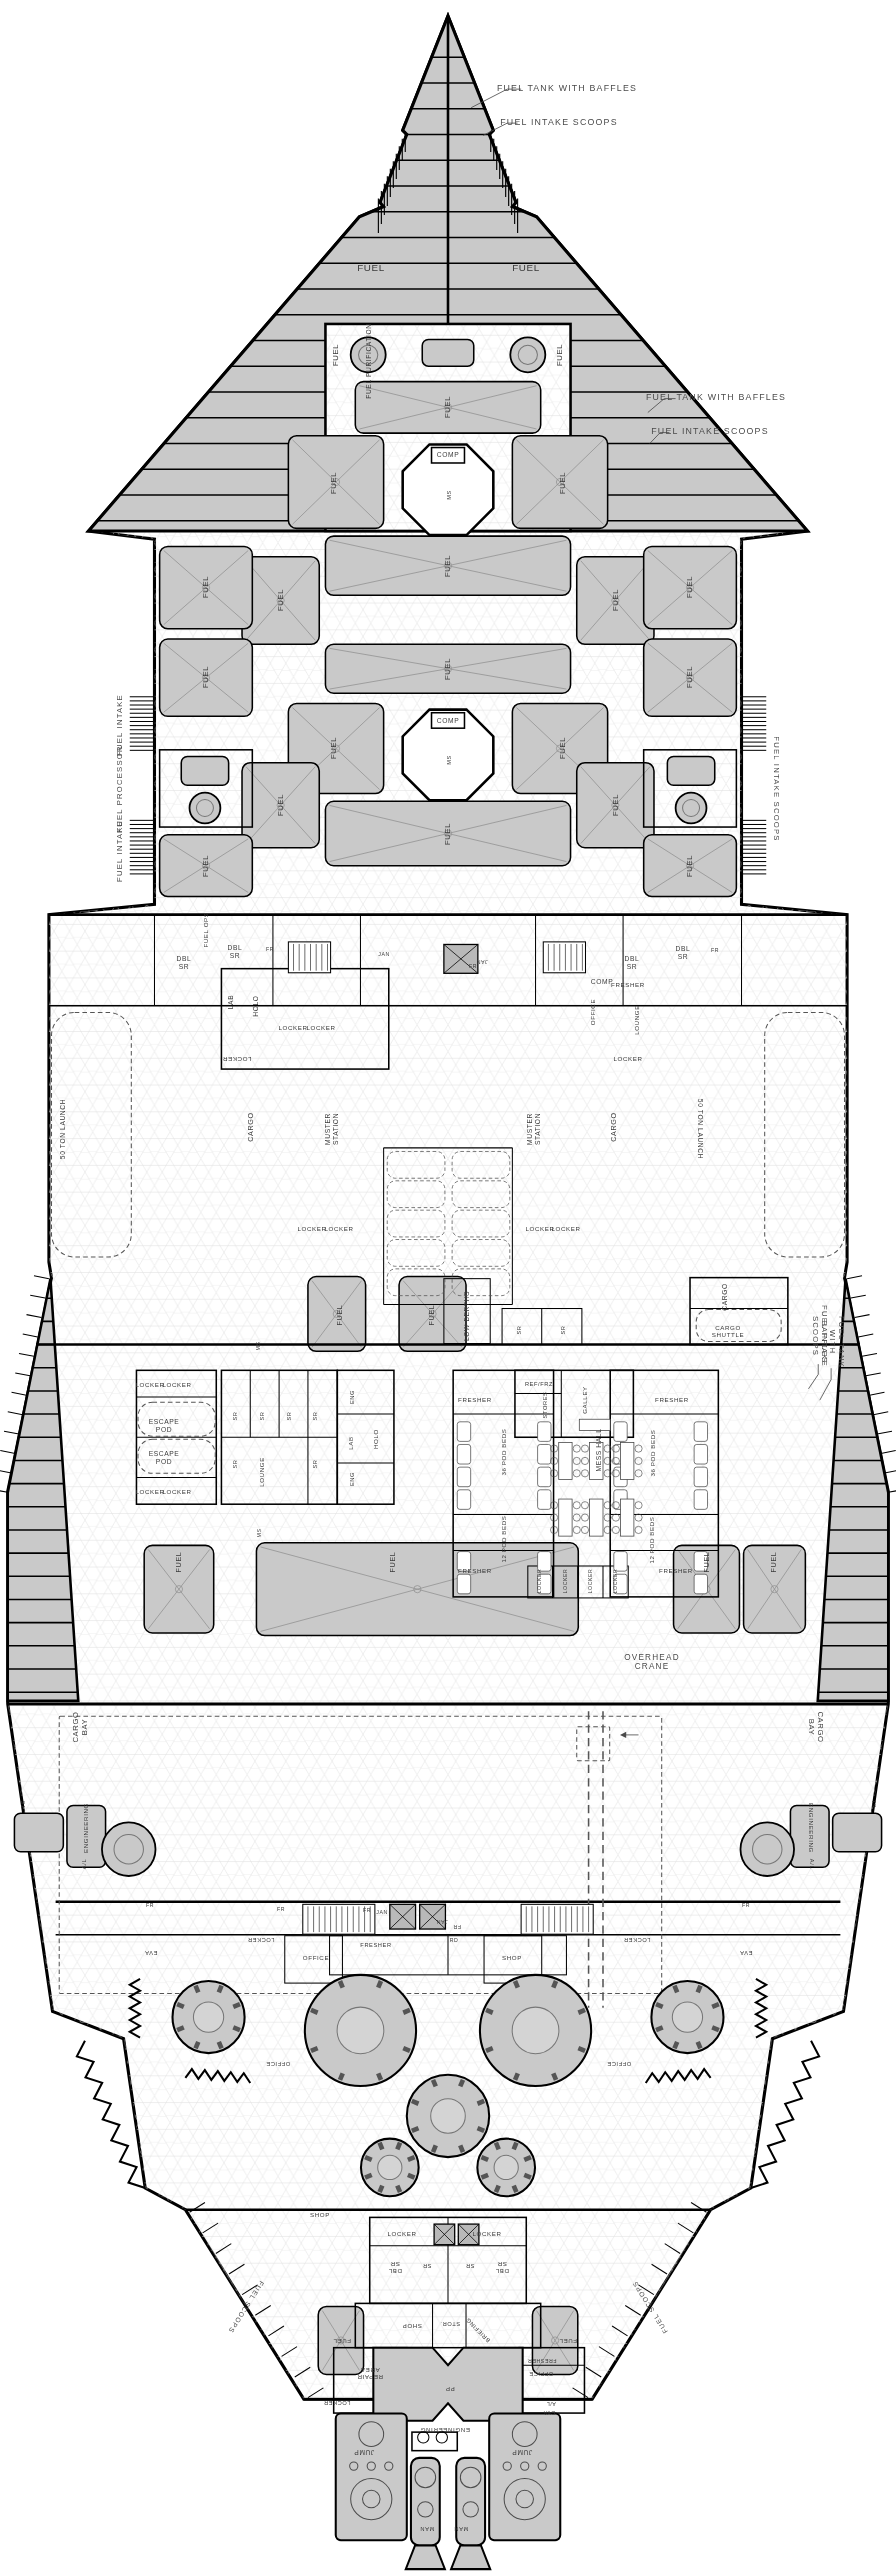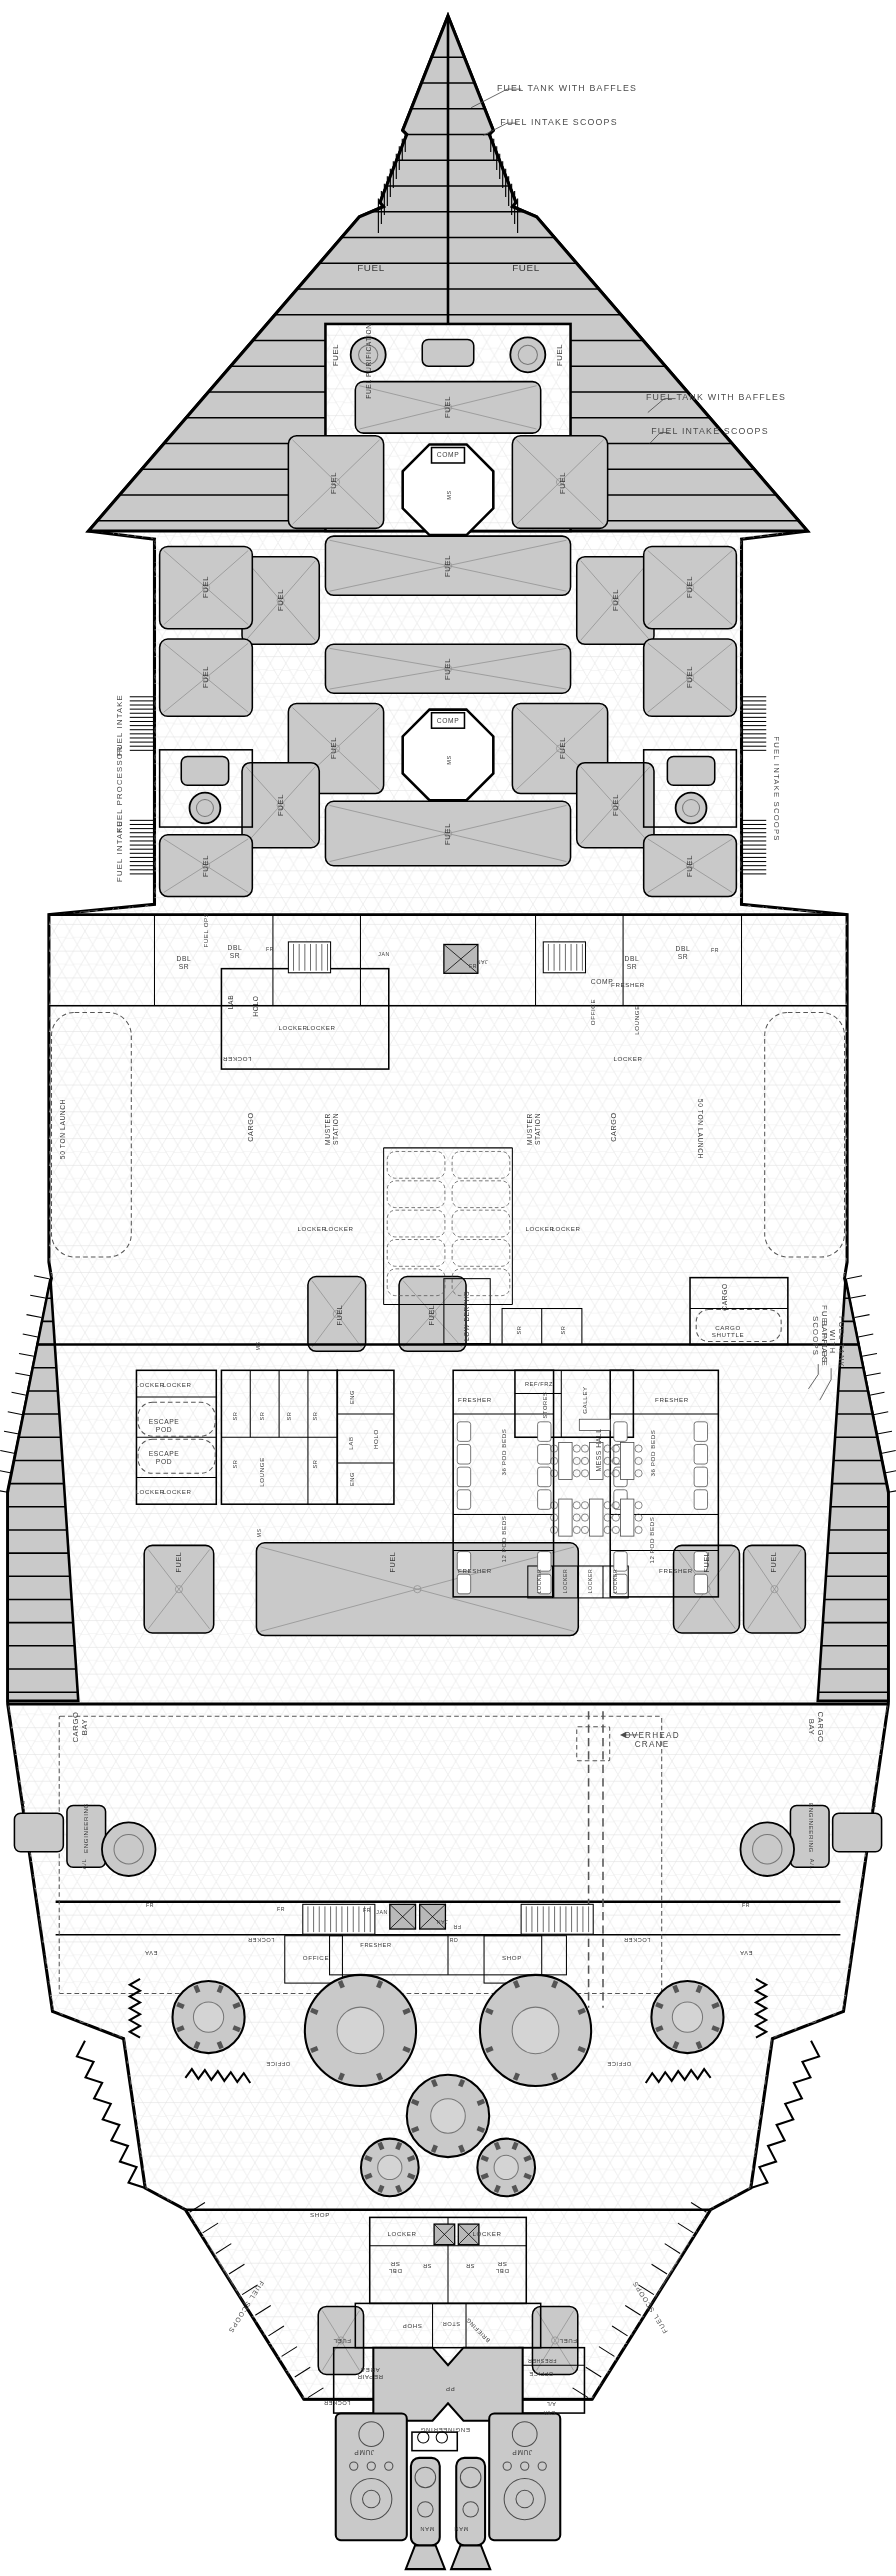--- a/index.html
+++ b/index.html
@@ -880,19 +880,19 @@
       <span class="lbl ann" style="left: 567px; top: 89px; font-size: 8.8px; transform: translate(-50%, -50%) rotate(0deg);">FUEL TANK WITH BAFFLES</span>
       <span class="lbl ann" style="left: 559px; top: 123px; font-size: 8.8px; transform: translate(-50%, -50%) rotate(0deg);">FUEL INTAKE SCOOPS</span>
       <span class="lbl ann" style="left: 716px; top: 398px; font-size: 8.8px; transform: translate(-50%, -50%) rotate(0deg);">FUEL TANK WITH BAFFLES</span>
       <span class="lbl ann" style="left: 710px; top: 432px; font-size: 8.8px; transform: translate(-50%, -50%) rotate(0deg);">FUEL INTAKE SCOOPS</span>
       <span class="lbl ann" style="left: 120px; top: 725px; font-size: 7.7px; transform: translate(-50%, -50%) rotate(-90deg);">FUEL INTAKE</span>
       <span class="lbl ann" style="left: 120px; top: 789px; font-size: 7.7px; transform: translate(-50%, -50%) rotate(-90deg);">FUEL PROCESSOR</span>
       <span class="lbl ann" style="left: 120px; top: 851px; font-size: 7.7px; transform: translate(-50%, -50%) rotate(-90deg);">FUEL INTAKE</span>
       <span class="lbl ann" style="left: 776px; top: 789px; font-size: 7.7px; transform: translate(-50%, -50%) rotate(90deg);">FUEL INTAKE SCOOPS</span>
       <span class="lbl ann" style="left: 819px; top: 1336px; font-size: 7.7px; transform: translate(-50%, -50%) rotate(90deg);">FUEL INTAKE SCOOPS</span>
       <span class="lbl ann" style="left: 832px; top: 1342px; font-size: 7.7px; transform: translate(-50%, -50%) rotate(90deg);">FUEL TANK WITH BAFFLES</span>
-      <span class="lbl ann" style="left: 652px; top: 1740px; font-size: 8.2px; transform: translate(-50%, -50%) rotate(0deg);">OVERHEAD
+      <span class="lbl ann" style="left: 652px; top: 1662px; font-size: 8.2px; transform: translate(-50%, -50%) rotate(0deg);">OVERHEAD
 CRANE</span>
       <span class="lbl ann" style="left: 246px; top: 2307px; font-size: 6.7px; transform: translate(-50%, -50%) rotate(122deg);">FUEL SCOOPS</span>
       <span class="lbl ann" style="left: 650px; top: 2307px; font-size: 6.7px; transform: translate(-50%, -50%) rotate(-122deg);">FUEL SCOOPS</span>
     </div>
 </div>
 
 
 </body></html>

